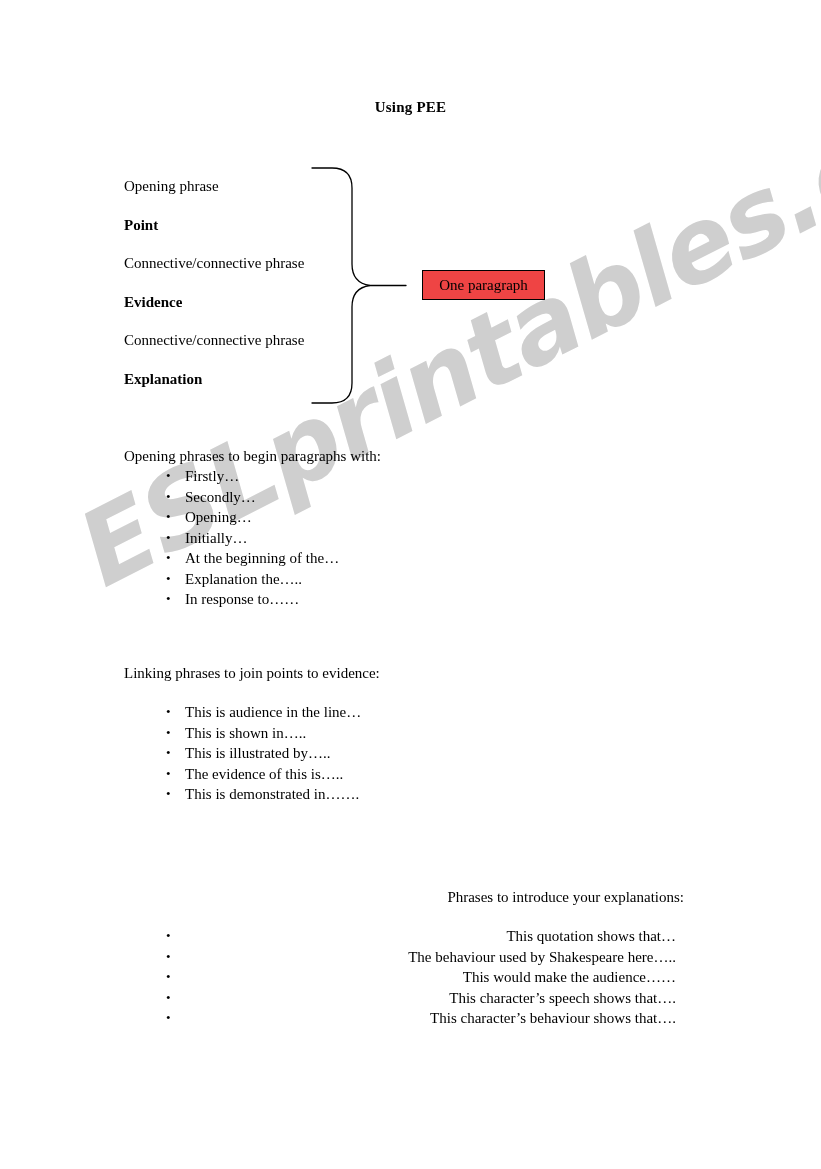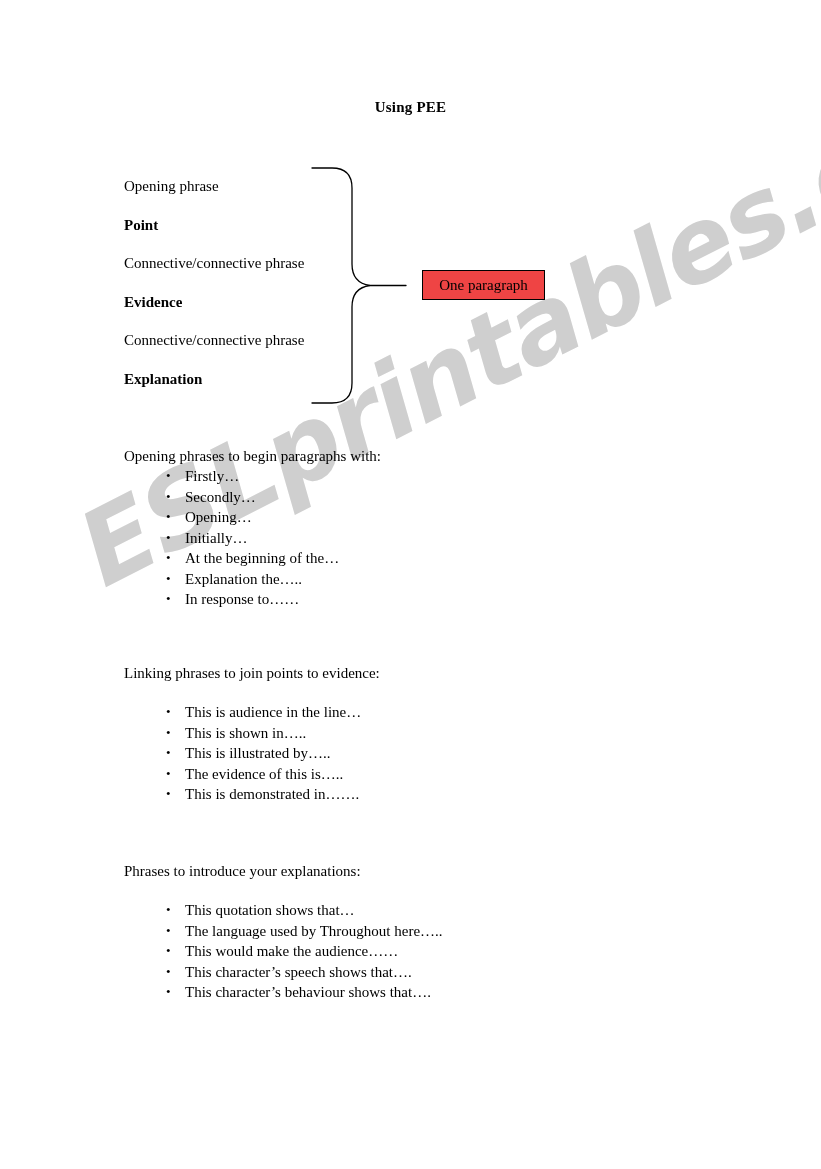--- a/index.html
+++ b/index.html
@@ -138,21 +138,21 @@
     top: 0;
     font-size: 13px;
   }
 
   #section-opening { top: 446px; }
   #section-opening ul.phrase-list { margin-top: 0px; }
 
   #section-linking { top: 663px; }
   #section-linking ul.phrase-list { margin-top: 19px; }
 
-  #section-explanation { top: 861px; }
+  #section-explanation { top: 887px; text-align: right; }
   #section-explanation ul.phrase-list { margin-top: 19px; }
 </style>
 </head>
 <body>
 
 <div id="page">
 
   <div id="watermark">
     <div class="wm-text">ESLprintables.com</div>
   </div>
@@ -204,21 +204,21 @@
         <li>This is illustrated by…..</li>
         <li>The evidence of this is…..</li>
         <li>This is demonstrated in…….</li>
       </ul>
     </div>
 
     <div class="phrase-section" id="section-explanation">
       <div class="section-heading">Phrases to introduce your explanations:</div>
       <ul class="phrase-list">
         <li>This quotation shows that…</li>
-        <li>The language used by Throughout here…..</li>
+        <li>The behaviour used by Shakespeare here…..</li>
         <li>This would make the audience……</li>
         <li>This character’s speech shows that….</li>
         <li>This character’s behaviour shows that….</li>
       </ul>
     </div>
 
   </div>
 </div>
 
 </body></html>

